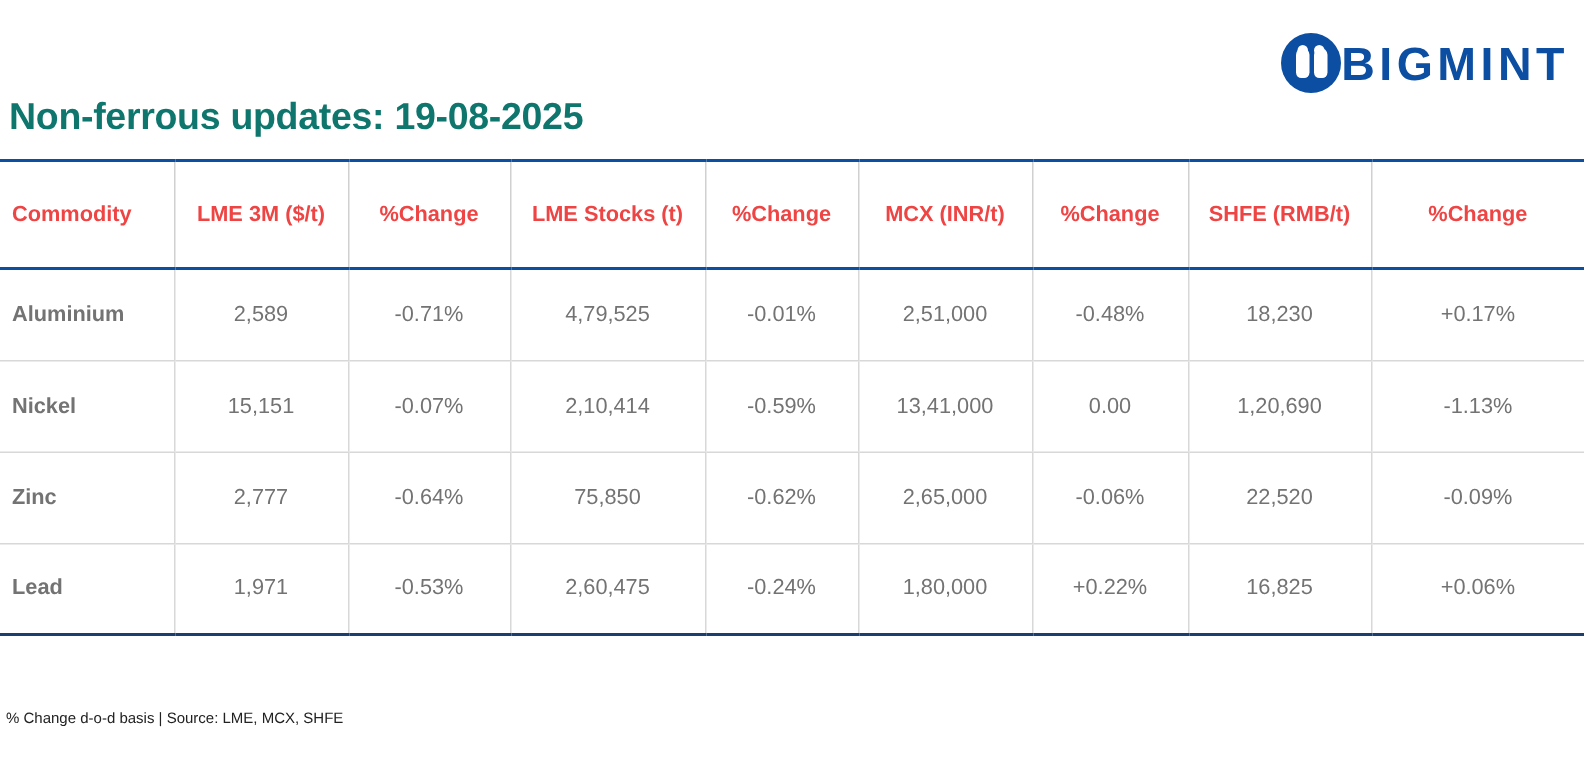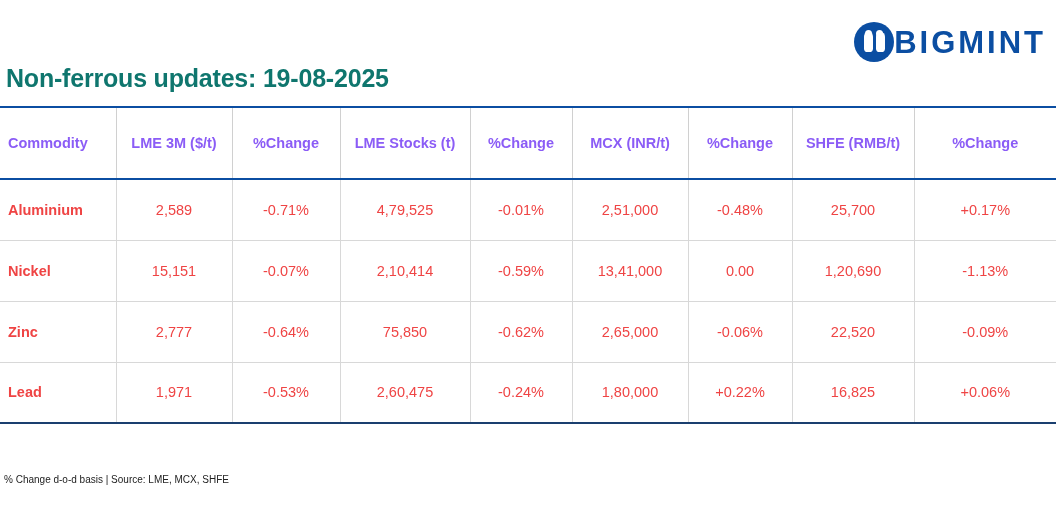--- a/index.html
+++ b/index.html
@@ -81,21 +81,21 @@
   }
   table.data {
     width: 1056px;
     border-collapse: collapse;
     table-layout: fixed;
   }
   table.data thead tr {
     height: 72px;
   }
   table.data thead th {
-    color: #8b5cf6;
+    color: #ef4444;
     font-size: 14.5px;
     font-weight: bold;
     text-align: center;
     border-top: 2px solid #0b4ea2;
     border-bottom: 2px solid #0b4ea2;
     border-left: 1px solid #d0d0d0;
     padding: 0 6px;
     vertical-align: middle;
   }
   table.data thead th.first {
@@ -103,21 +103,21 @@
     padding-left: 8px;
     border-left: none;
   }
   table.data tbody tr { height: 61px; }
   table.data tbody td {
     font-size: 14.5px;
     text-align: center;
     border-bottom: 1px solid #d8d8d8;
     border-left: 1px solid #d8d8d8;
     vertical-align: middle;
-    color: #ef4444;
+    color: #737373;
     padding: 0 6px;
   }
   table.data tbody td.name {
     text-align: left;
     font-weight: bold;
     padding-left: 8px;
     border-left: none;
   }
   table.data tbody tr:last-child td {
     border-bottom: 2px solid #1a3f6f;
@@ -189,21 +189,21 @@
     </thead>
     <tbody>
       <tr>
         <td class="name">Aluminium</td>
         <td>2,589</td>
         <td class="neg">-0.71%</td>
         <td>4,79,525</td>
         <td class="neg">-0.01%</td>
         <td>2,51,000</td>
         <td class="neg">-0.48%</td>
-        <td>25,700</td>
+        <td>18,230</td>
         <td class="pos">+0.17%</td>
       </tr>
       <tr>
         <td class="name">Nickel</td>
         <td>15,151</td>
         <td class="neg">-0.07%</td>
         <td>2,10,414</td>
         <td class="neg">-0.59%</td>
         <td>13,41,000</td>
         <td class="flat">0.00</td>

